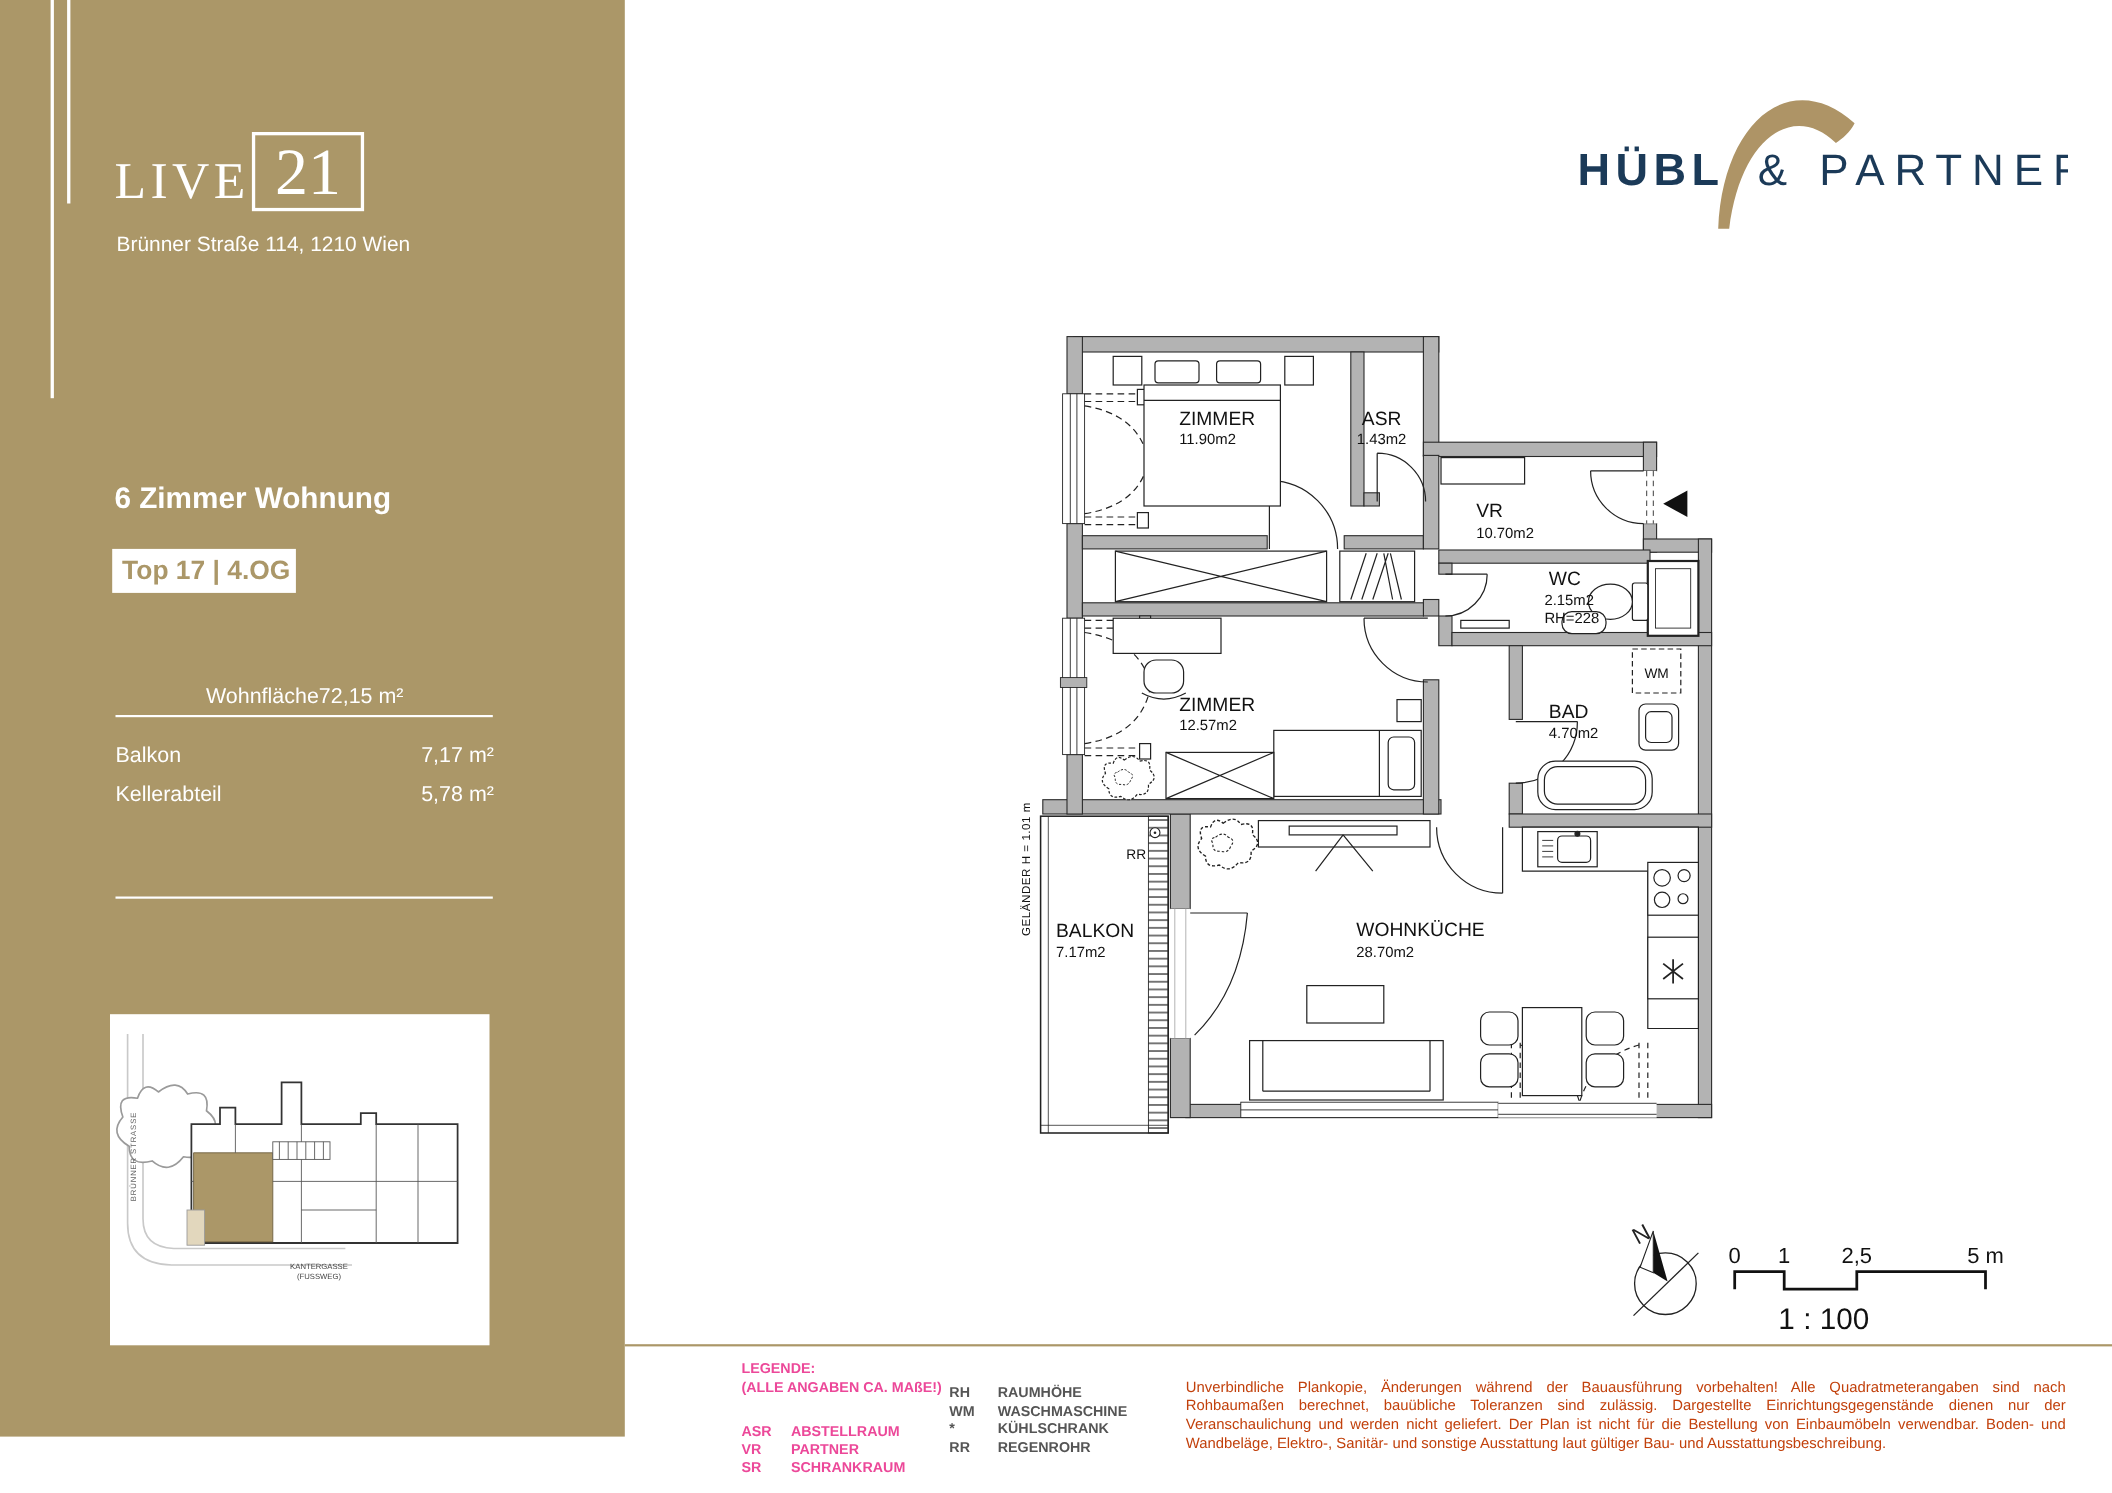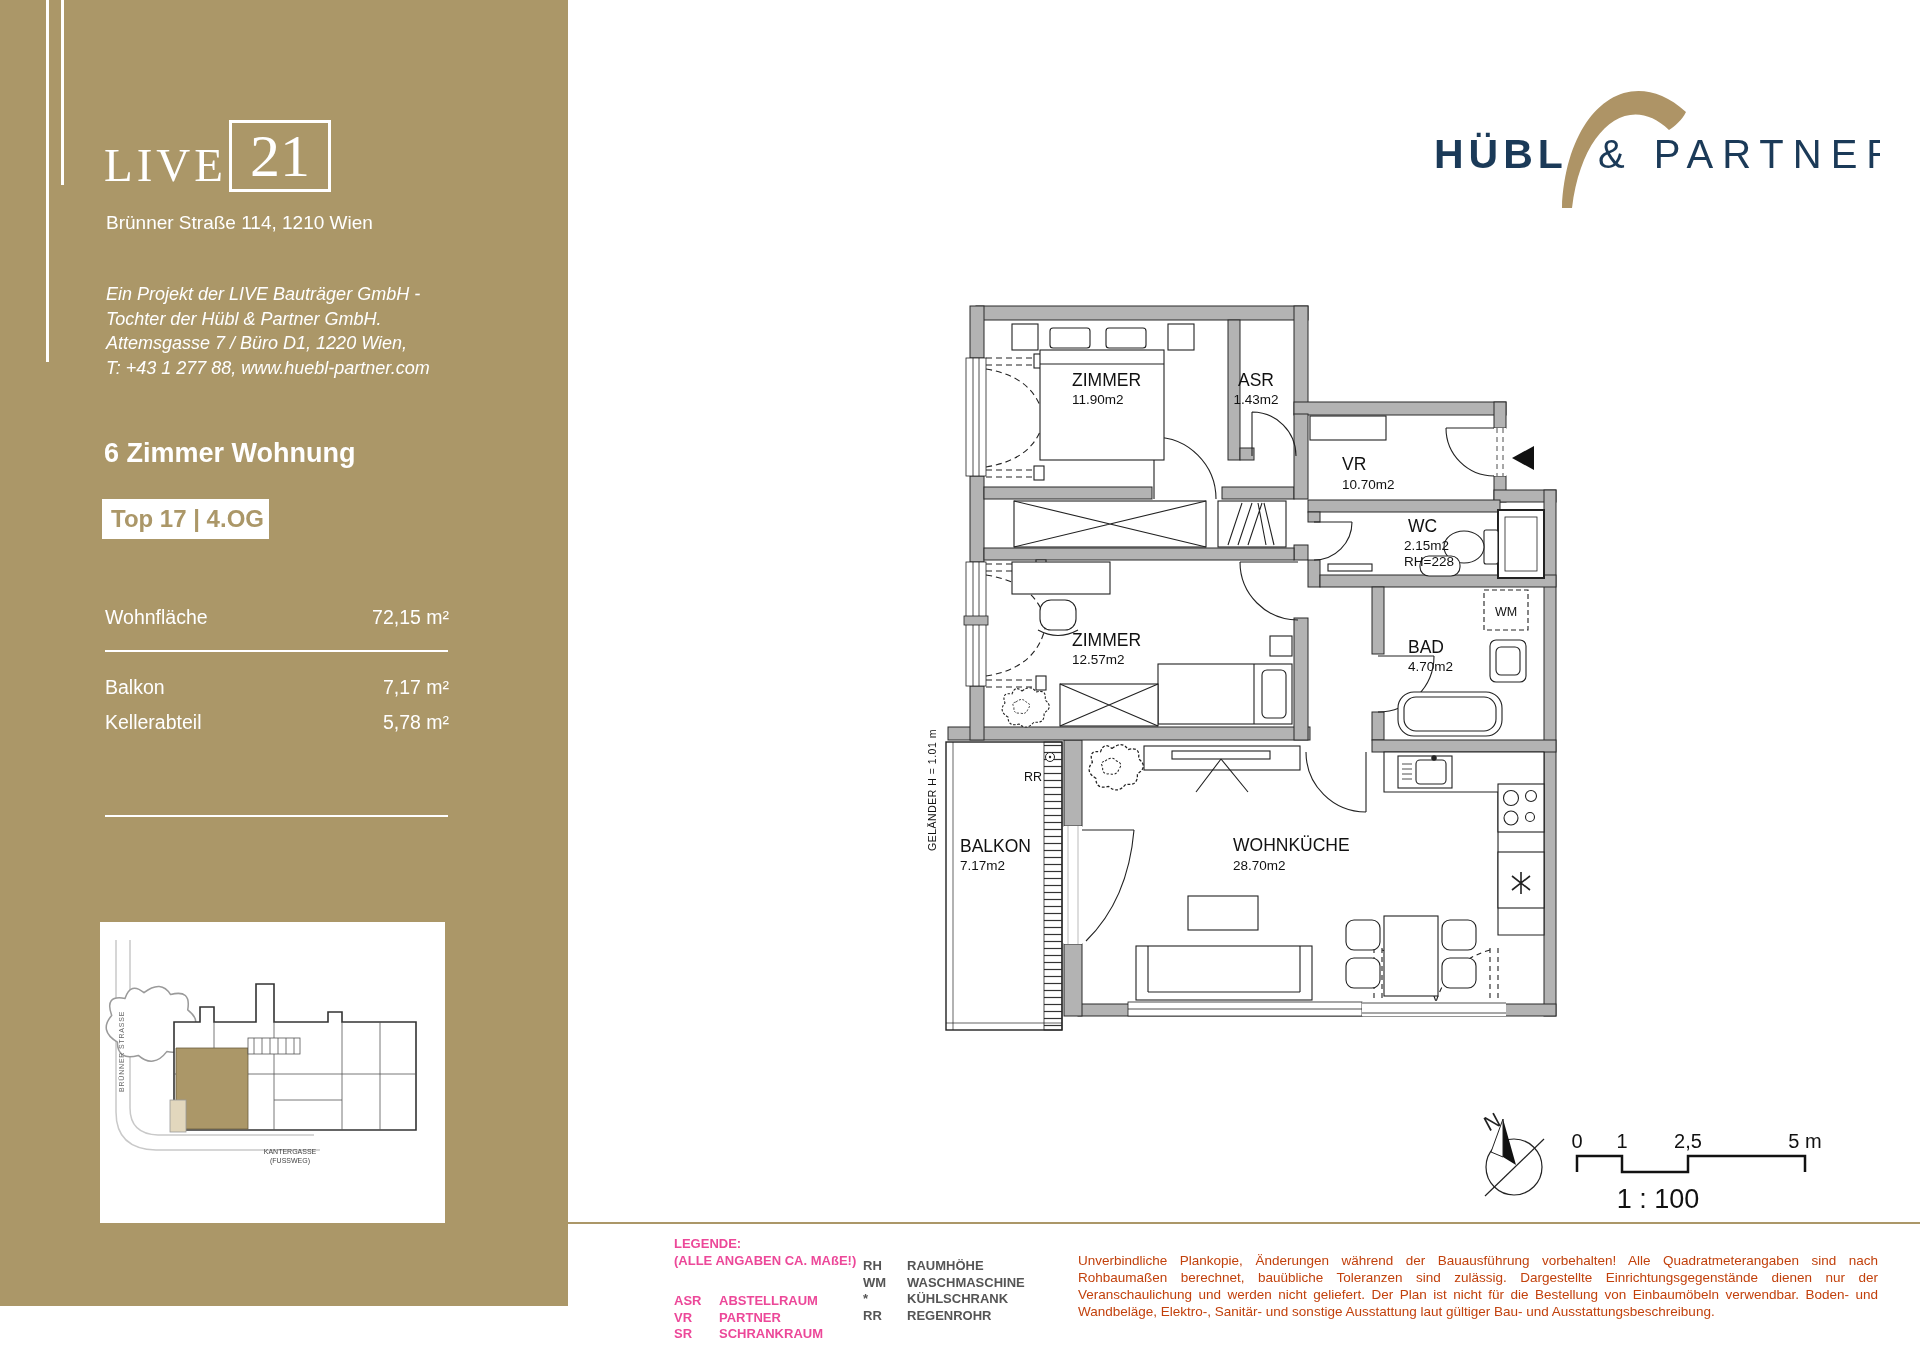--- a/index.html
+++ b/index.html
@@ -14,21 +14,21 @@
              font-family:"Liberation Serif","DejaVu Serif",serif;}
   .live-word{font-size:47px;letter-spacing:4px;line-height:1;padding-bottom:3px;}
   .live-box{border:3px solid #fff;width:96px;height:66px;margin-left:2px;display:flex;
             align-items:center;justify-content:center;font-size:60px;line-height:1;}
   .address{position:absolute;left:106px;top:212px;font-size:19px;}
   .project{position:absolute;left:106px;top:282px;font-style:italic;font-size:18px;line-height:24.5px;}
   .apt-title{position:absolute;left:104px;top:438px;font-size:27px;font-weight:bold;}
   .badge{position:absolute;left:102px;top:499px;width:167px;height:40px;background:#fff;color:#ab9768;
          font-weight:bold;font-size:24px;display:flex;align-items:center;padding-left:9px;box-sizing:border-box;}
   .arearow{position:absolute;left:105px;width:344px;display:flex;justify-content:space-between;font-size:19.5px;}
-  .row1{top:606px;} .row2{top:676px;} .row3{top:711px;}
+  .row1{top:622px;justify-content:center;} .row2{top:676px;} .row3{top:711px;}
   .divider{position:absolute;left:105px;width:343px;height:2px;background:#fff;}
   .div1{top:650px;} .div2{top:815px;}
   .minimap{position:absolute;left:100px;top:922px;width:345px;height:301px;background:#fff;}
   
   .brand-logo{position:absolute;left:1420px;top:40px;width:460px;height:170px;}
   .plan{position:absolute;left:740px;top:290px;width:860px;height:760px;}
   .compass{position:absolute;left:1478px;top:1105px;width:80px;height:100px;}
   .scalebar{position:absolute;left:1558px;top:1120px;width:300px;height:100px;}
   .goldline{position:absolute;left:568px;top:1222px;width:1352px;height:2px;background:#ab9768;}
   .legend{position:absolute;left:674px;top:1236px;width:230px;font-size:13px;font-weight:600;color:#ec4899;line-height:16.5px;}
@@ -53,26 +53,20 @@
     <div class="vline vline1"></div>
     <div class="vline vline2"></div>
 
     <div class="live-logo">
       <span class="live-word">LIVE</span>
       <span class="live-box">21</span>
     </div>
 
     <div class="address">Brünner Straße 114, 1210 Wien</div>
 
-    <div class="project">
-      <div>Ein Projekt der LIVE Bauträger GmbH -</div>
-      <div>Tochter der Hübl &amp; Partner GmbH.</div>
-      <div>Attemsgasse 7 / Büro D1, 1220 Wien,</div>
-      <div>T: +43 1 277 88, www.huebl-partner.com</div>
-    </div>
 
     <div class="apt-title">6 Zimmer Wohnung</div>
 
     <div class="badge">Top 17 | 4.OG</div>
 
     <div class="arearow row1">
       <span>Wohnfläche</span>
       <span class="val">72,15 m²</span>
     </div>
     <div class="divider div1"></div>

